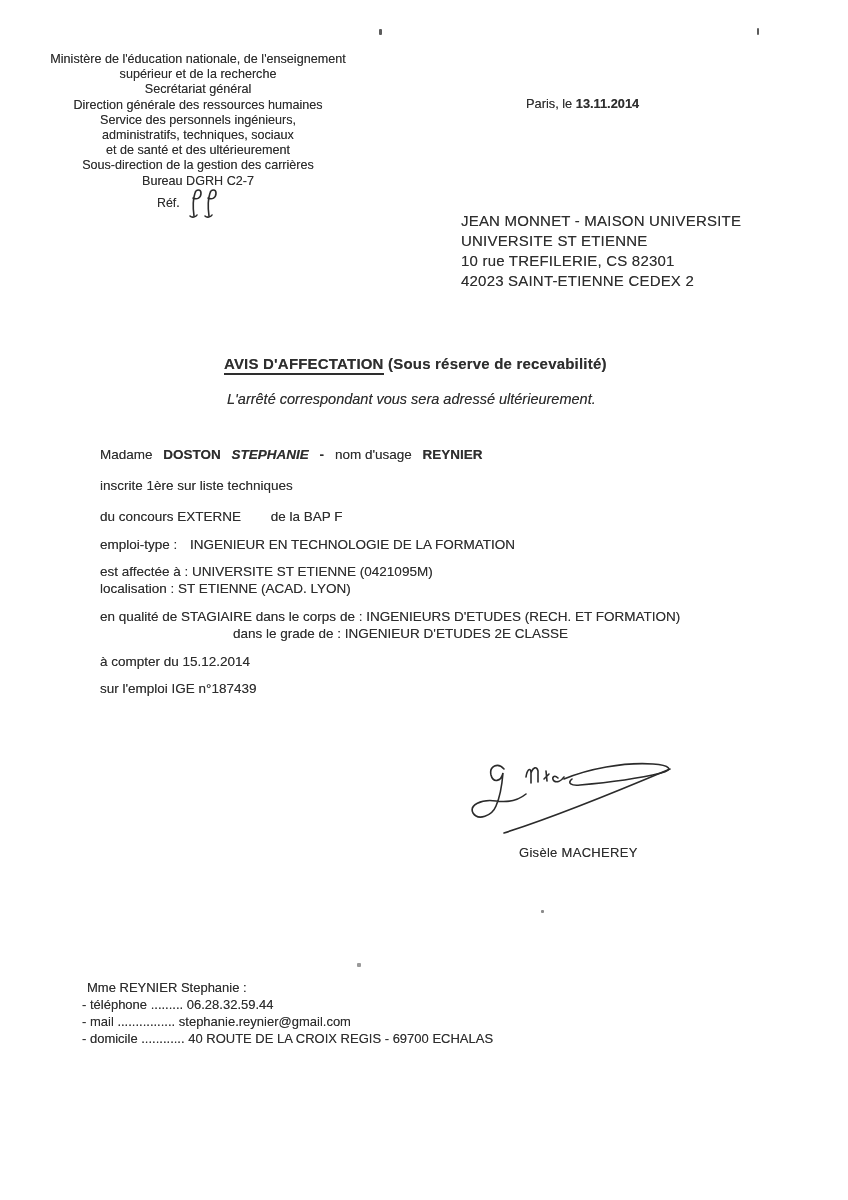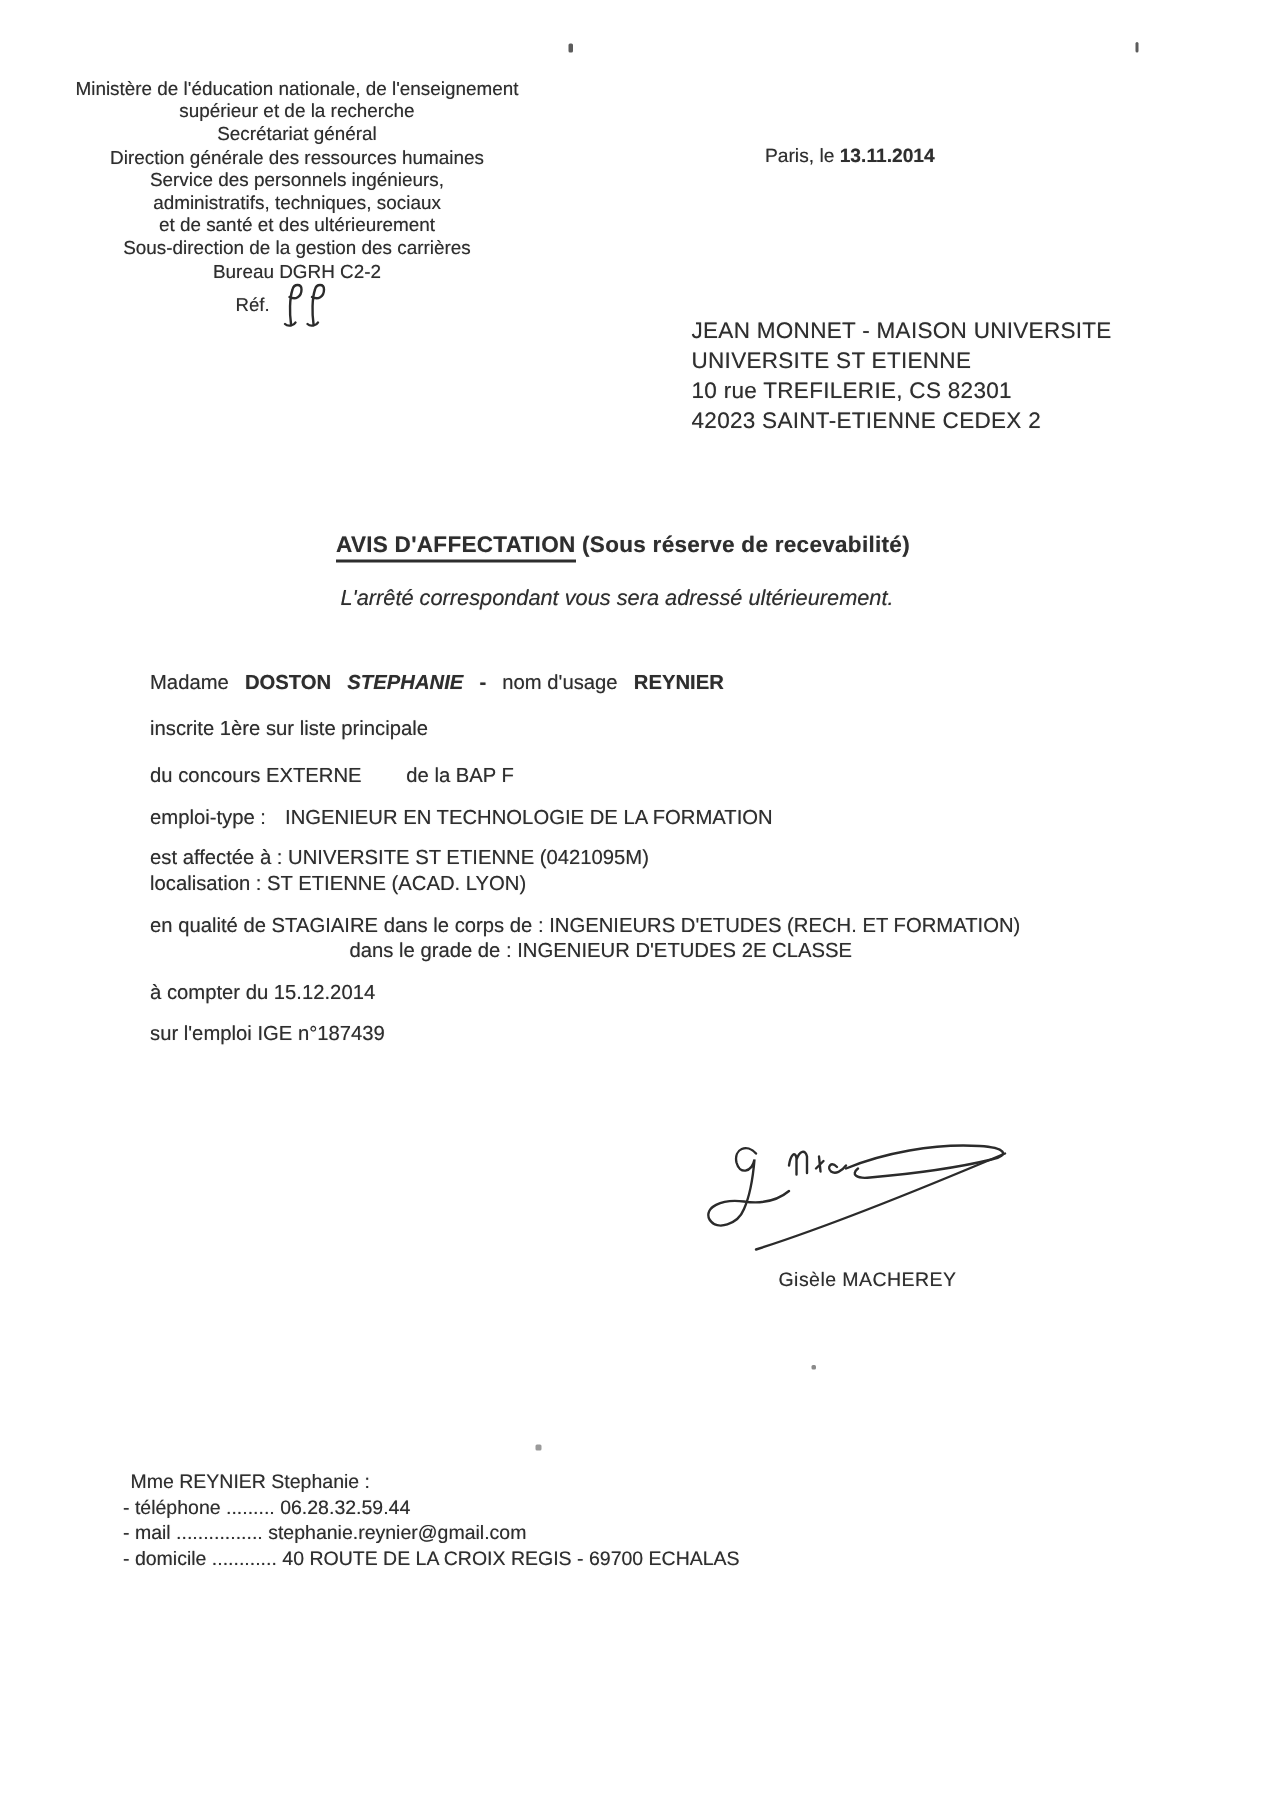--- a/index.html
+++ b/index.html
@@ -18,21 +18,21 @@
   
   .letterhead{
     left:28px;top:52px;width:340px;
     text-align:center;
     font-size:12.6px;line-height:15.2px;
   }
   .ref-row{left:157px;top:196px;font-size:12.4px;display:flex;align-items:flex-start;gap:6px;}
   .ref-row svg{margin-top:-8px;}
 
   
-  .dateline{left:510px;top:96px;font-size:12.8px;}
+  .dateline{left:526px;top:96px;font-size:12.8px;}
   .dateline .b{font-weight:bold;}
 
   
   .recipient{left:461px;top:211px;font-size:15px;line-height:20px;letter-spacing:.2px;}
 
   
   .title{left:224px;top:355px;font-size:15px;font-weight:bold;letter-spacing:.2px;}
   .title .u{display:inline-block;border-bottom:2px solid #2e2e2e;padding-bottom:1px;}
   .subtitle{left:227px;top:391px;font-size:14.5px;font-style:italic;}
 
@@ -75,21 +75,21 @@
 
   <div class="abs letterhead">
     <div>Ministère de l'éducation nationale, de l'enseignement</div>
     <div>supérieur et de la recherche</div>
     <div>Secrétariat général</div>
     <div>Direction générale des ressources humaines</div>
     <div>Service des personnels ingénieurs,</div>
     <div>administratifs, techniques, sociaux</div>
     <div>et de santé et des ultérieurement</div>
     <div>Sous-direction de la gestion des carrières</div>
-    <div>Bureau DGRH C2-2</div>
+    <div>Bureau DGRH C2-7</div>
   </div>
 
   <div class="abs ref-row">
     <span>Réf.</span>
     <svg width="44" height="32" viewBox="0 0 44 32">
       <g fill="none" stroke="#2b2b2b" stroke-width="1.6" stroke-linecap="round">
         <path d="M8,28 C7,21 7,11 9,5 C10,1 15,1 15,5 C15,10 11,12 7,10"></path>
         <path d="M4,28 C6,30 10,29 11,27"></path>
         <path d="M23,28 C22,21 22,11 24,5 C25,1 30,1 30,5 C30,10 26,12 22,10"></path>
         <path d="M19,28 C21,30 25,29 26,27"></path>
@@ -115,21 +115,21 @@
 
   <div class="abs bline l-madame">
     <span>Madame</span>
     <span class="b ml7">DOSTON</span>
     <span class="bi ml7">STEPHANIE</span>
     <span class="b ml7">-</span>
     <span class="ml7">nom d'usage</span>
     <span class="b ml7">REYNIER</span>
   </div>
 
-  <div class="abs bline l-inscrite">inscrite 1ère sur liste principale</div>
+  <div class="abs bline l-inscrite">inscrite 1ère sur liste techniques</div>
 
   <div class="abs bline l-concours">
     <span>du concours EXTERNE</span>
     <span class="ml26">de la BAP F</span>
   </div>
 
   <div class="abs bline l-emploi">
     <span>emploi-type :</span>
     <span class="ml9">INGENIEUR EN TECHNOLOGIE DE LA FORMATION</span>
   </div>

